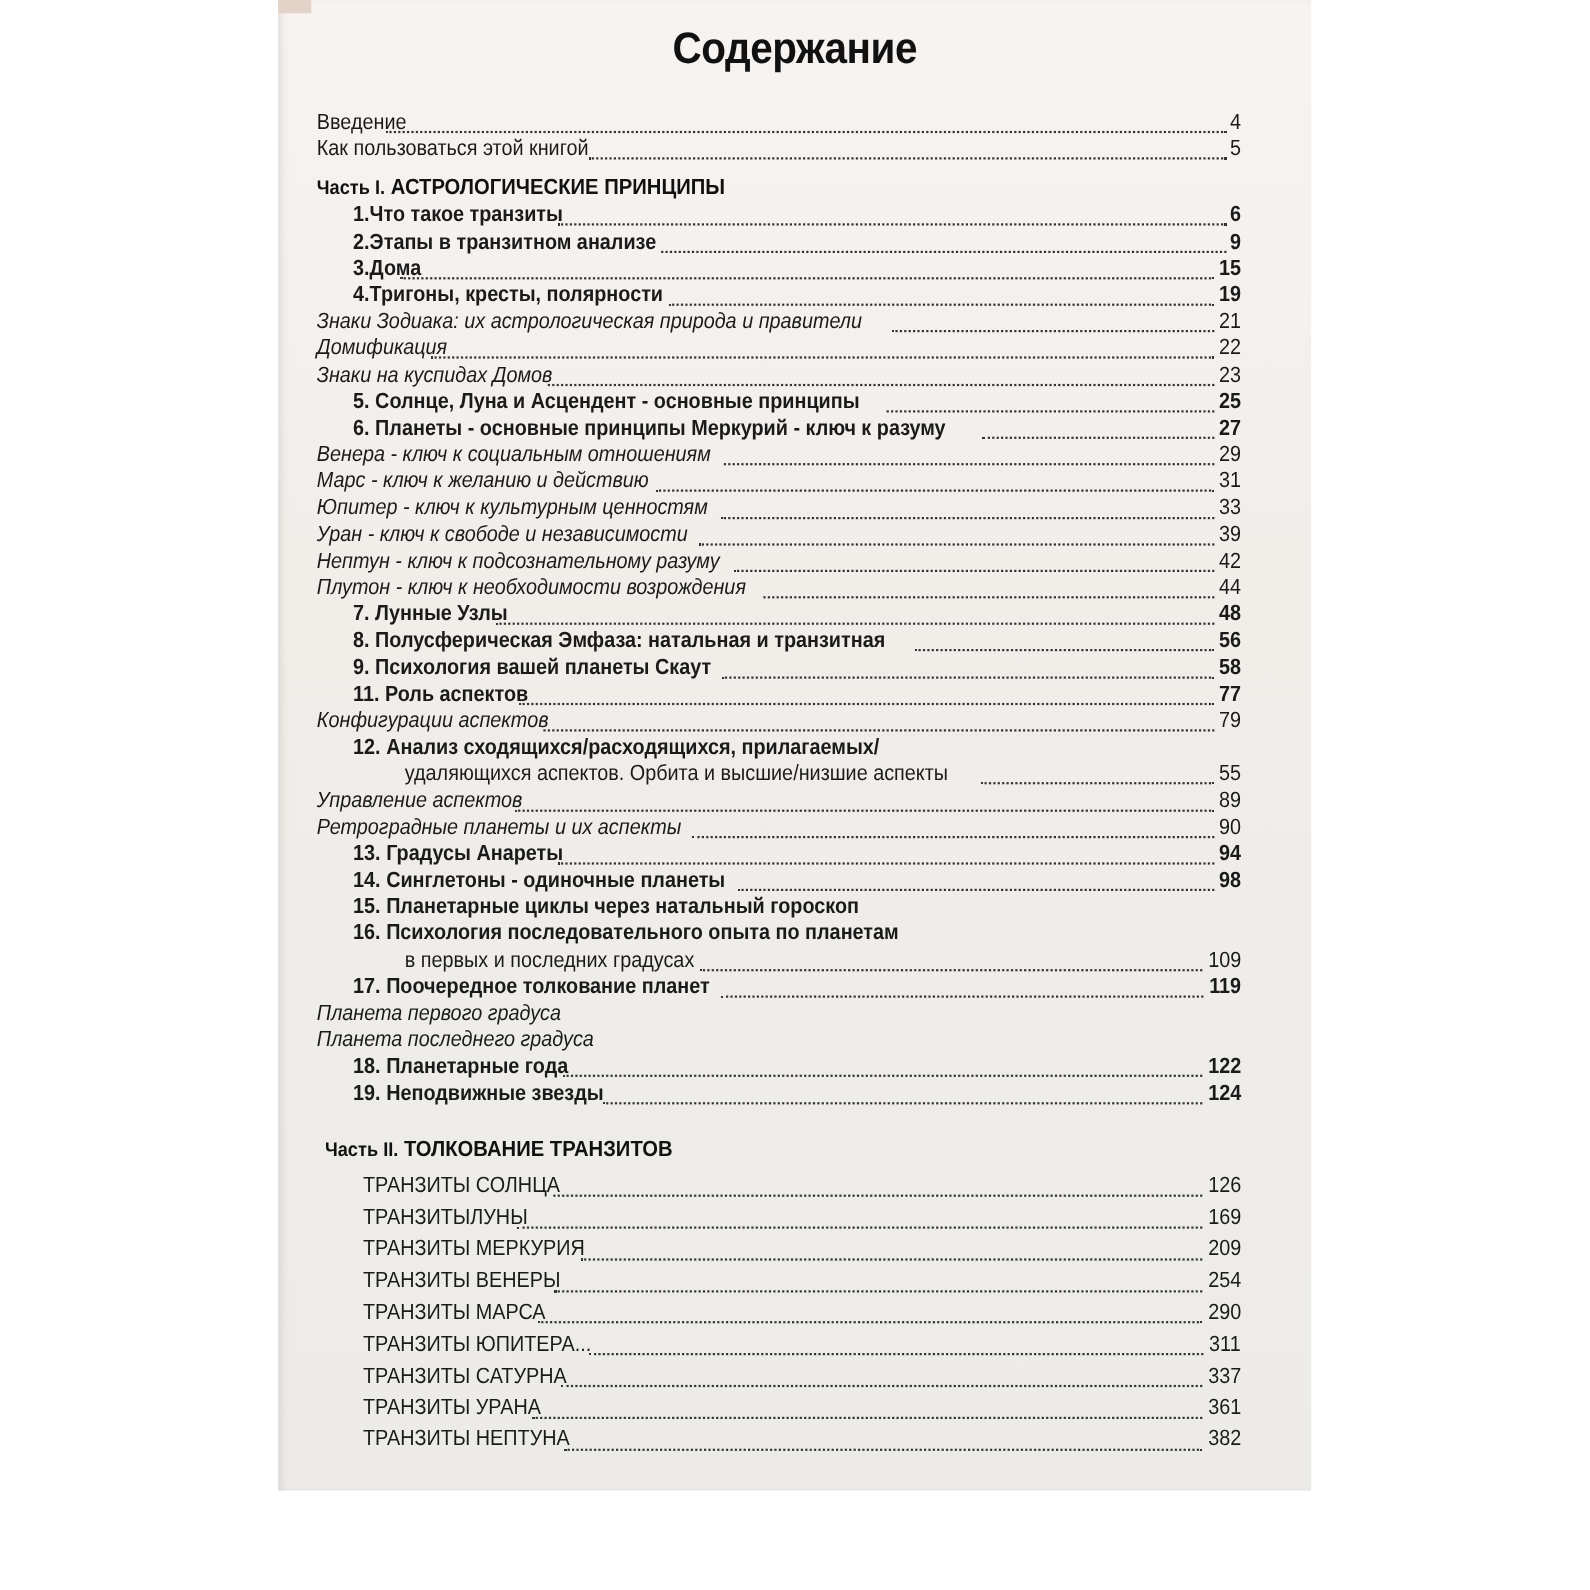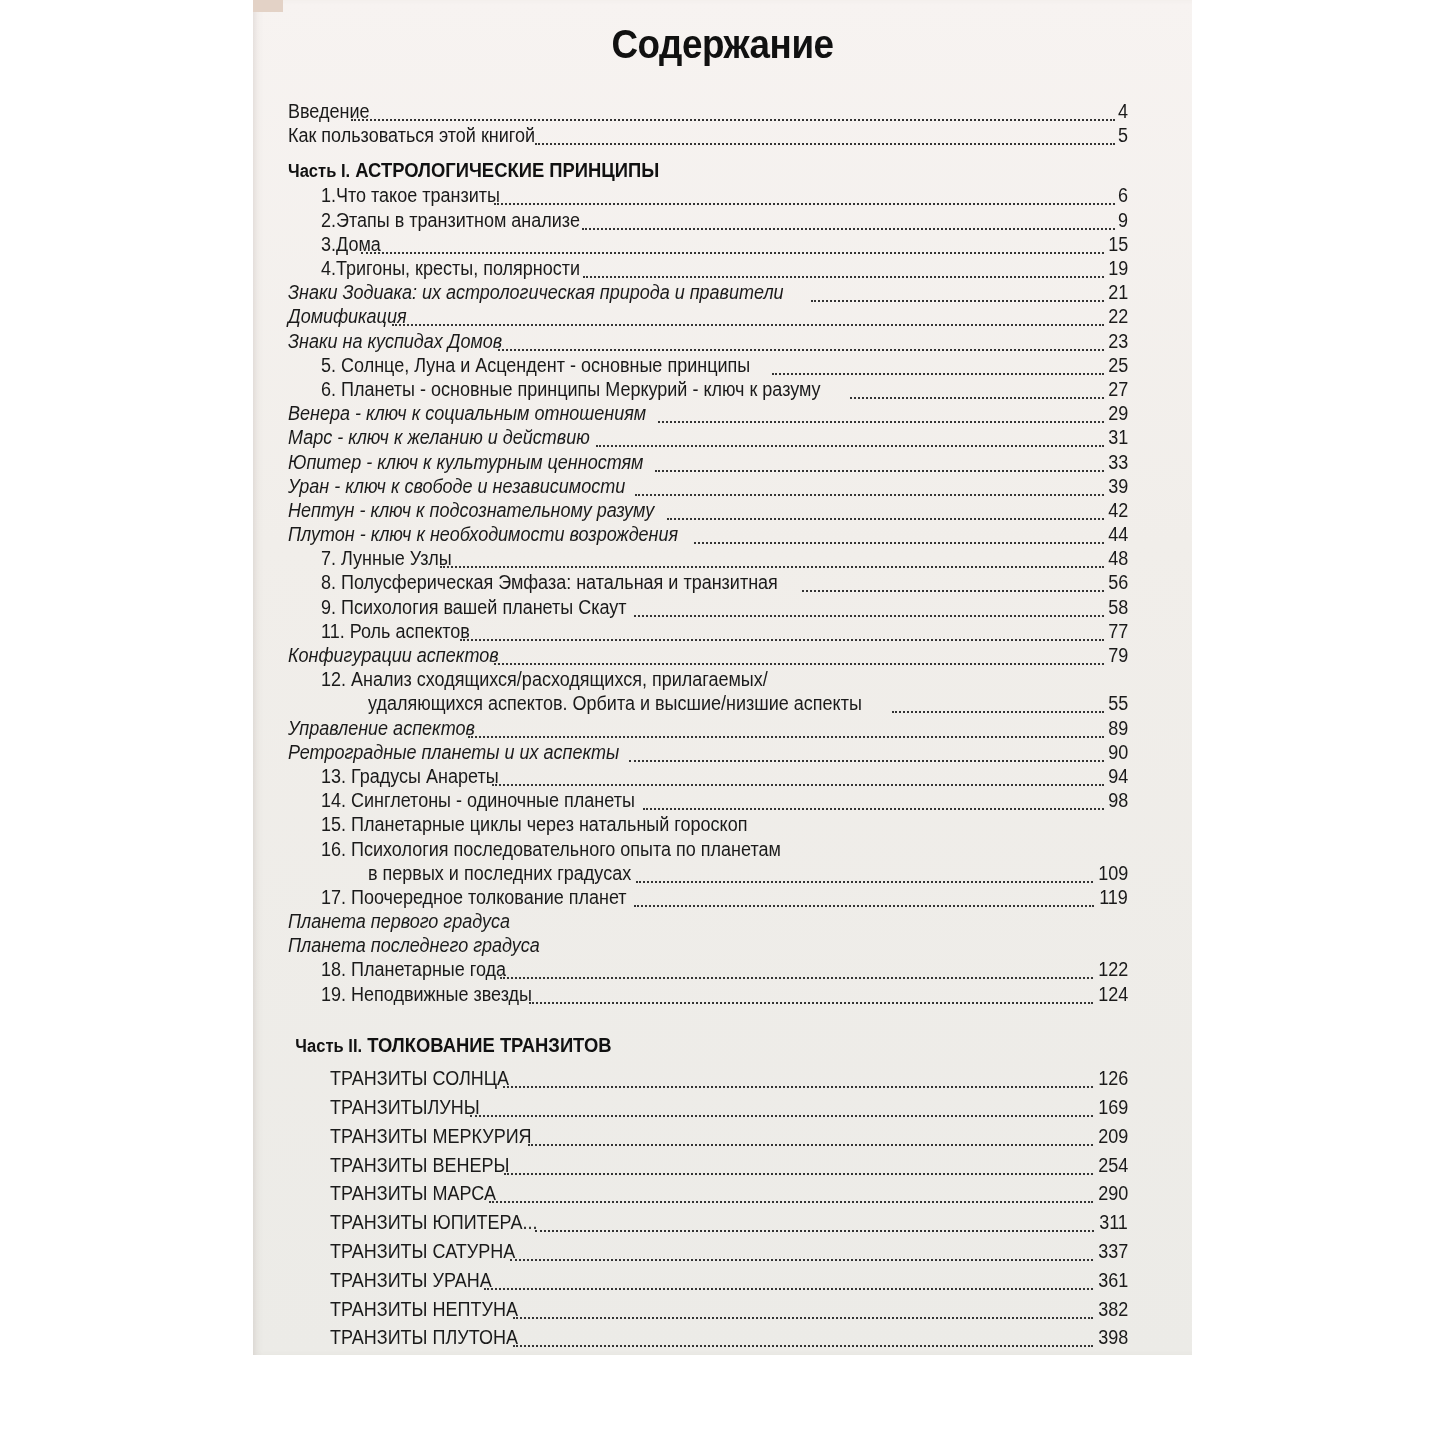--- a/index.html
+++ b/index.html
@@ -44,21 +44,21 @@
       transform: scaleX(0.92);
     }
     .toc {
       position: absolute;
       left: 35px;
       top: 99px;
       width: 840px;
     }
     .row {
       display: flex;
-      align-items: center;
+      align-items: flex-start;
       height: 24.2px;
       line-height: 24px;
       font-size: 20px;
       color: #1a1a1a;
       white-space: nowrap;
       transform-origin: left center;
     }
     .row .label {
       flex: 0 0 auto;
       display: inline-block;
@@ -81,21 +81,21 @@
       margin-top: 6px;
     }
     .row .page-num {
       flex: 0 0 auto;
       font-size: 20px;
       transform: scaleX(0.9);
       transform-origin: right center;
       text-align: right;
     }
     .row.italic .label { font-style: italic; }
-    .row.indent1 { padding-left: 33px; }
+    .row.indent1 { padding-left: 33px; font-weight: bold; }
     .row.indent2 { padding-left: 80px; }
     .row.noleader .leader { visibility: hidden; }
     .part-heading {
       font-weight: bold;
       font-size: 20px;
       color: #111;
       height: 30px;
       line-height: 34px;
       transform: scaleX(0.92);
       transform-origin: left center;
@@ -359,20 +359,15 @@
         <div class="row ">
           <span class="label">ТРАНЗИТЫ УРАНА</span>
           <span class="leader"></span>
           <span class="page-num">361</span>
         </div>
         <div class="row ">
           <span class="label">ТРАНЗИТЫ НЕПТУНА</span>
           <span class="leader"></span>
           <span class="page-num">382</span>
         </div>
-        <div class="row ">
-          <span class="label">ТРАНЗИТЫ ПЛУТОНА</span>
-          <span class="leader"></span>
-          <span class="page-num">398</span>
-        </div>
       </div>
   </div>
 </div>
 
 </body></html>

